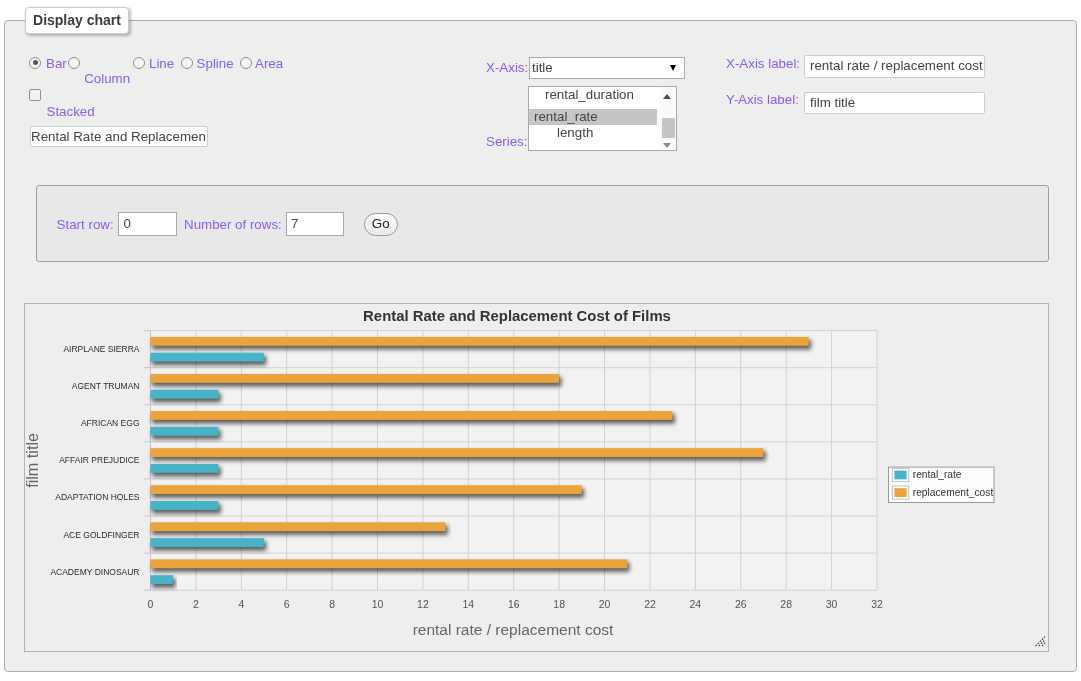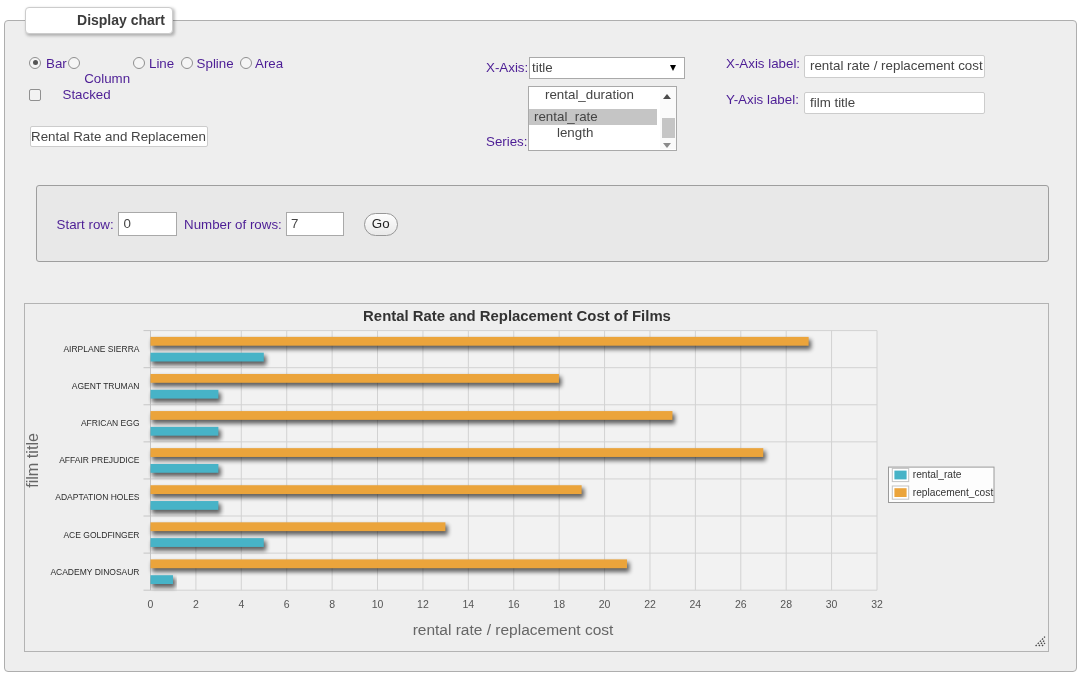--- a/index.html
+++ b/index.html
@@ -1,24 +1,24 @@
 <!DOCTYPE html>
 <html><head>
 <meta charset="utf-8">
 <style>
 html,body{margin:0;padding:0;background:#fff;}
 body{font-family:"Liberation Sans",sans-serif;font-size:13.33px;color:#333;}
 #page{position:relative;width:1081px;height:681px;overflow:hidden;}
 .abs{position:absolute;}
 #fs{left:4px;top:20px;width:1071px;height:650px;border:1px solid #aeaeae;border-radius:4px;background:#eeeeee;}
-#legend{left:25px;top:7px;width:102px;height:25px;background:#fff;border:1px solid #ccc;border-radius:4px;box-shadow:1.5px 1.5px 3px rgba(0,0,0,0.25);font-weight:bold;font-size:14px;color:#3c3c3c;text-align:center;line-height:25px;padding-left:44px;}
+#legend{left:25px;top:7px;width:102px;height:25px;background:#fff;border:1px solid #ccc;border-radius:4px;box-shadow:1.5px 1.5px 3px rgba(0,0,0,0.25);font-weight:bold;font-size:14px;color:#3c3c3c;text-align:center;line-height:25px;}
 .radio{width:10px;height:10px;border:1px solid #8f8f8f;border-radius:50%;background:#f5f5f5;}
 .radio .dot{position:absolute;left:2.5px;top:2.5px;width:5px;height:5px;border-radius:50%;background:#555;}
 .cb{width:10.5px;height:10.5px;border:1px solid #909090;border-radius:2px;background:#f2f2f2;}
-.lbl{font-size:13.33px;color:#4c1d95;white-space:nowrap;}
+.lbl{font-size:13.33px;color:#8b5cf6;white-space:nowrap;}
 .ti{border:1px solid #ccc;border-radius:2px;background:#fff;font-size:13.33px;color:#444;}
 .ti2{border:1px solid #a9a9a9;background:#fff;font-size:13.33px;color:#444;}
 #rowsbox{left:35.5px;top:185px;width:1011px;height:75px;background:#e8e8e8;border:1px solid #9e9e9e;border-radius:3px;}
 #gobtn{left:364px;top:213px;width:31.5px;height:20.5px;border:1px solid #979797;border-radius:11.5px;background:linear-gradient(#fdfdfd,#e9e9e9);text-align:center;line-height:20.5px;font-size:13.33px;color:#222;}
 #chartbox{left:24px;top:303px;width:1025px;height:349px;}
 </style>
 </head>
 <body>
 <div id="page">
   <div id="fs" class="abs"></div>
@@ -31,21 +31,21 @@
   <div class="abs radio" style="left:67.5px;top:56.5px;"></div>
   <div class="abs lbl" style="left:84.2px;top:55.5px;margin-top:15px;">Column</div>
   <div class="abs radio" style="left:133px;top:56.5px;"></div>
   <div class="abs lbl" style="left:149px;top:55.5px;">Line</div>
   <div class="abs radio" style="left:181px;top:56.5px;"></div>
   <div class="abs lbl" style="left:196.6px;top:55.5px;">Spline</div>
   <div class="abs radio" style="left:239.5px;top:56.5px;"></div>
   <div class="abs lbl" style="left:255px;top:55.5px;">Area</div>
 
   <div class="abs cb" style="left:28.5px;top:88.5px;"></div>
-  <div class="abs lbl" style="left:46.5px;top:87px;margin-left:16px;">Stacked</div>
+  <div class="abs lbl" style="left:46.5px;top:104px;">Stacked</div>
 
   <div class="abs ti" style="left:30px;top:126px;width:176px;height:19px;padding:0 0 0 0;line-height:19px;overflow:hidden;white-space:nowrap;">Rental Rate and Replacemen</div>
 
   <div class="abs lbl" style="left:486px;top:60px;">X-Axis:</div>
   <div class="abs ti2" style="left:529px;top:57px;width:152px;height:20px;line-height:20px;padding-left:2px;">title</div>
   <div class="abs" style="left:669.5px;top:64.7px;width:0;height:0;border-left:3.4px solid transparent;border-right:3.4px solid transparent;border-top:6.2px solid #000;"></div>
 
   <div class="abs lbl" style="left:486px;top:134px;">Series:</div>
   <div class="abs ti2" style="left:528px;top:86px;width:147px;height:63px;overflow:hidden;">
     <div style="height:22px;line-height:15.7px;padding-left:16px;width:123px;">rental_duration</div>

